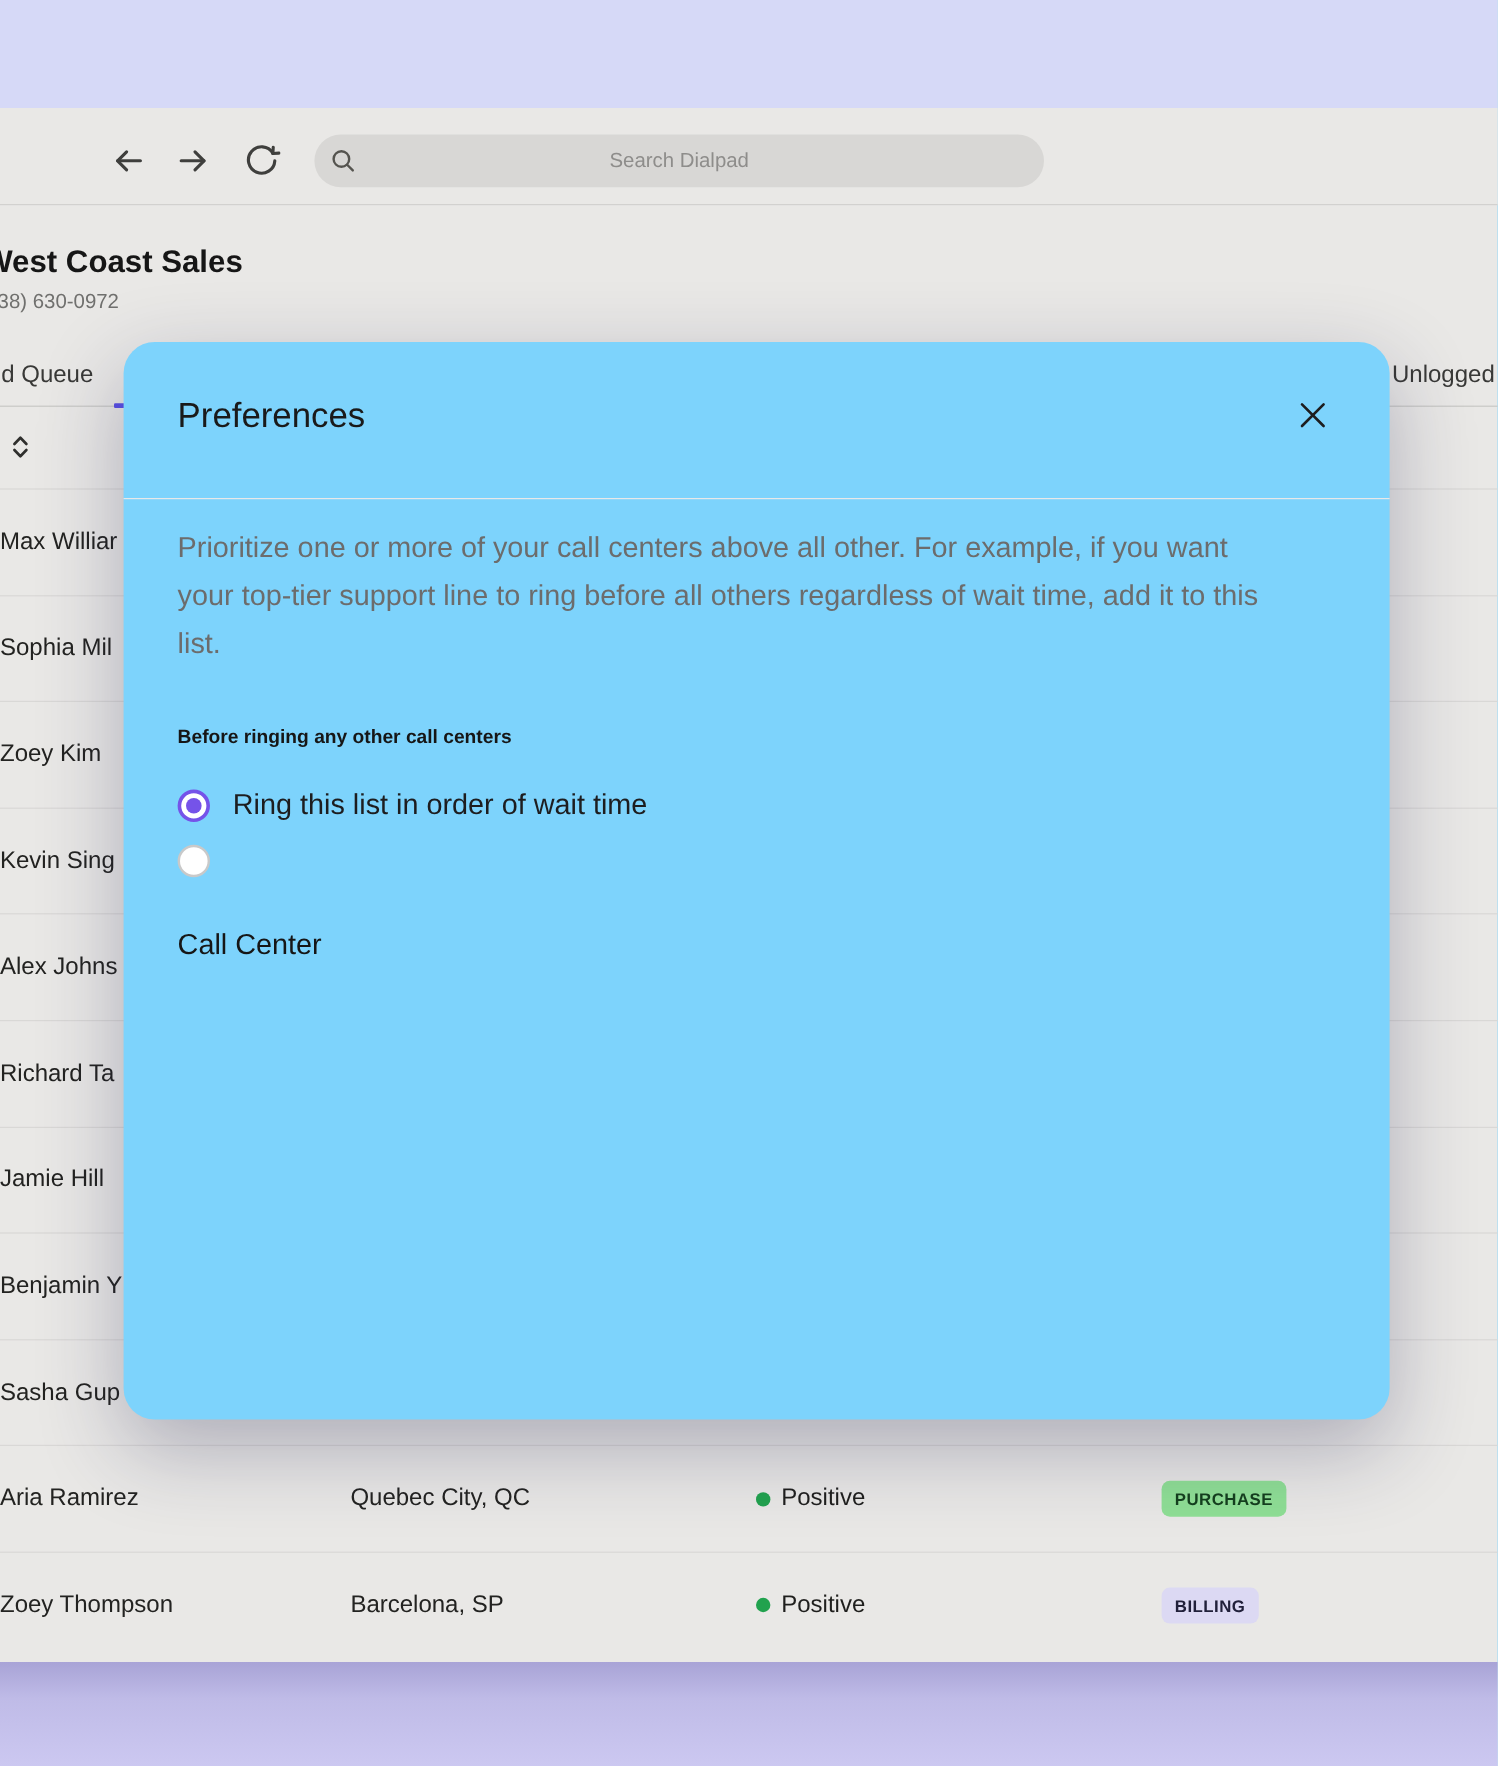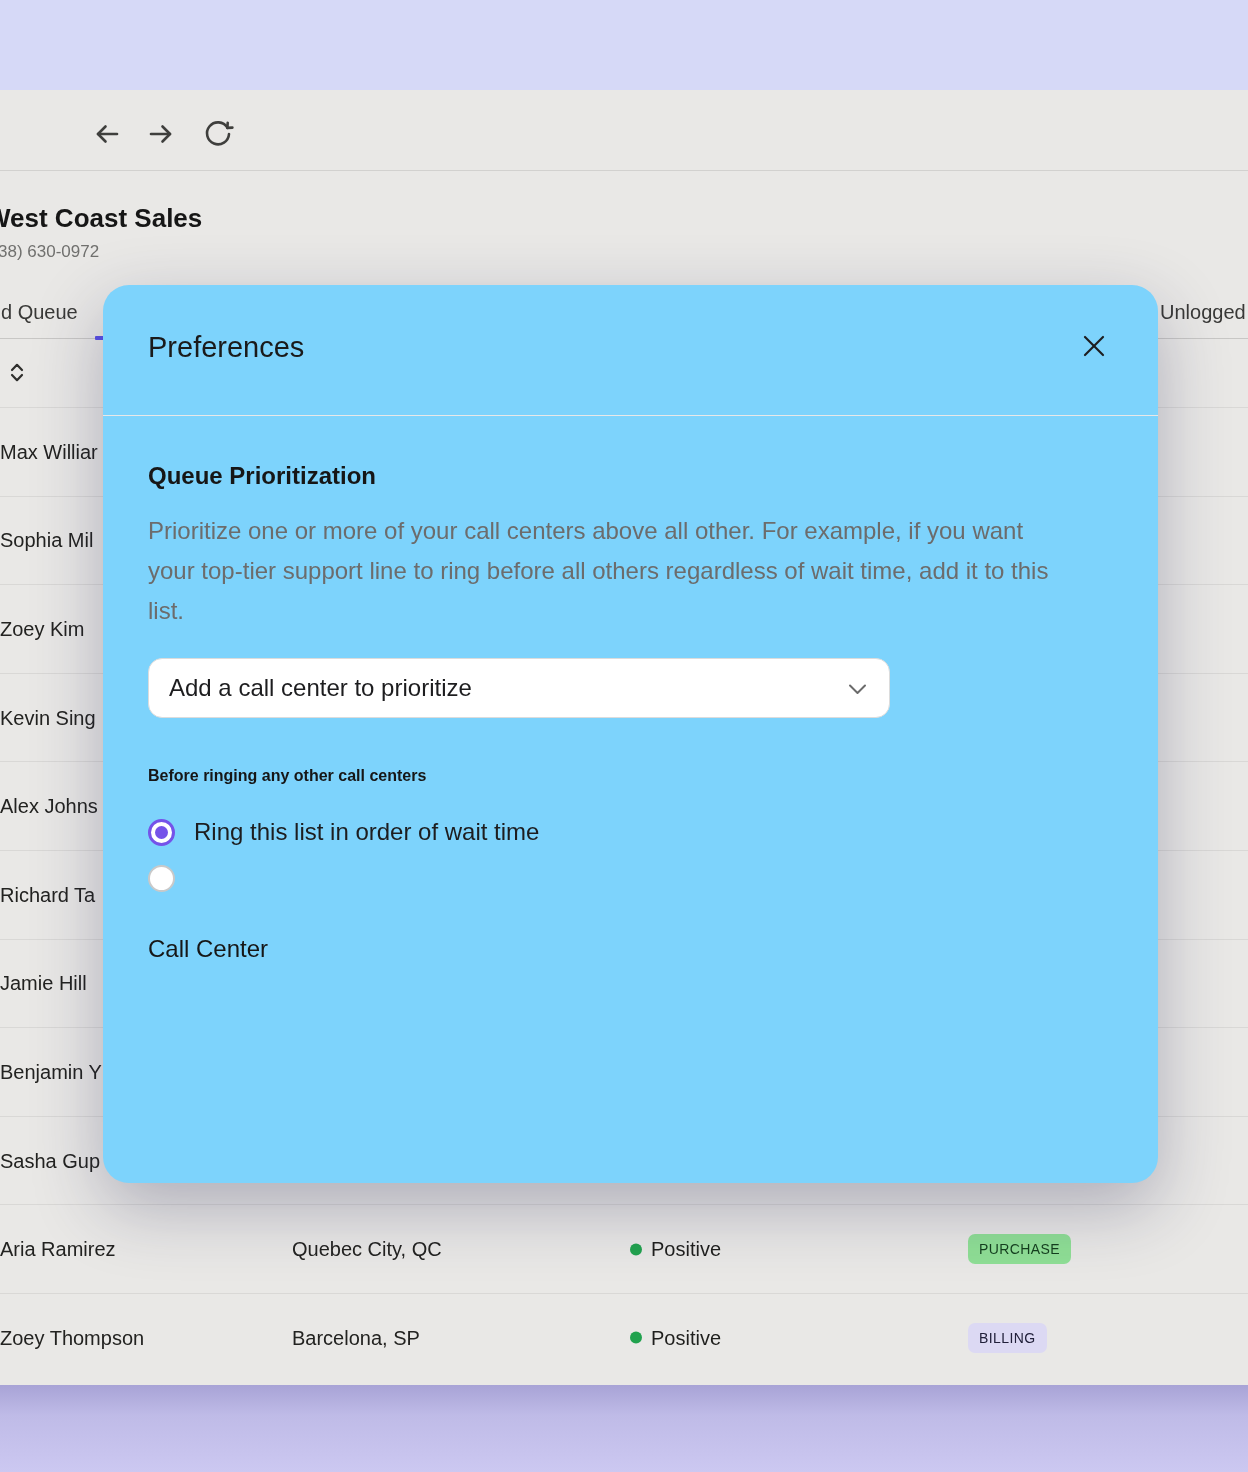--- a/index.html
+++ b/index.html
@@ -37,21 +37,21 @@
   
   .queue-table { position:absolute; left:0; top:339px; width:1248px; }
   .header-row { position:relative; height:68px; }
   .sort-icon { position:absolute; left:9px; top:21px; }
   .q-row { position:relative; height:88.6px; border-top:1px solid #d9d8d6; }
   .q-row .name { position:absolute; left:0; top:50%; transform:translateY(-50%); font-size:20px; color:#232321; white-space:nowrap; }
   .q-row .location { position:absolute; left:292px; top:50%; transform:translateY(-50%); font-size:20px; color:#232321; white-space:nowrap; }
   .q-row .sentiment { position:absolute; left:630px; top:50%; transform:translateY(-50%); display:flex; align-items:center; gap:9px; }
   .q-row .sentiment .dot { width:12px; height:12px; border-radius:50%; background:#21a24e; }
   .q-row .sentiment .s-label { font-size:20px; color:#1f1f1d; }
-  .q-row .badge { position:absolute; left:968px; top:50%; transform:translateY(-50%); font-size:14px; font-weight:400; letter-spacing:.4px; padding:7px 11px; border-radius:7px; white-space:nowrap; }
+  .q-row .badge { position:absolute; left:968px; top:50%; transform:translateY(-50%); font-size:14px; font-weight:700; letter-spacing:.4px; padding:7px 11px; border-radius:7px; white-space:nowrap; }
 
   
   .bottom-band { position:absolute; left:0; top:1385px; width:1248px; height:87px;
     background:linear-gradient(180deg,#a8a3d6 0%,#bfbbe7 35%,#ccc8f1 100%); }
 
   
   .modal { position:absolute; left:103px; top:285px; width:1055px; height:898px; background:#7dd3fc;
     border-radius:26px; box-shadow:0 24px 70px rgba(35,35,80,.30); }
   .modal-header { position:relative; height:131px; border-bottom:1px solid #e8e8e8; }
   .modal-title { position:absolute; left:45px; top:46px; font-size:29px; font-weight:500; color:#1a1a1a; }
@@ -98,20 +98,29 @@
   </div>
   <div class="nav-btn btn-refresh">
     <span>
       <svg width="32" height="32" viewBox="0 0 32 32" fill="none" stroke="#3f3f3d" stroke-width="2.6" stroke-linecap="round" stroke-linejoin="round">
         <path d="M25.4 9.6 A11 11 0 1 0 27 16"></path>
         <path d="M25.4 9.9 L30.4 9.6"></path>
           <path d="M25.4 9.9 L25.7 4.7"></path>
       </svg>
     </span>
   </div>
+  <div class="search-bar">
+    <span class="mag">
+      <svg width="22" height="22" viewBox="0 0 22 22" fill="none" stroke="#55544f" stroke-width="2" stroke-linecap="round">
+        <circle cx="9.5" cy="9.5" r="6.5"></circle>
+          <path d="M14.5 14.5 L19 19"></path>
+      </svg>
+    </span>
+    <span class="ph">Search Dialpad</span>
+  </div>
 </div>
 
 <div class="page-title">West Coast Sales</div>
 <div class="page-phone">38) 630-0972</div>
 
 <div class="tab-left">d Queue</div>
 <div class="tab-right">Unlogged</div>
 <div class="tab-divider"></div>
 <div class="tab-indicator"></div>
 
@@ -191,31 +200,22 @@
     <div class="close-btn">
       <span>
         <svg width="28" height="28" viewBox="0 0 28 28" fill="none" stroke="#1d1d1f" stroke-width="2.2" stroke-linecap="round">
           <path d="M5 5 L23 23"></path>
             <path d="M23 5 L5 23"></path>
         </svg>
       </span>
     </div>
   </div>
   <div class="modal-body">
-    <div class="section-title">Queue Prioritization</div>
     <p class="desc">Prioritize one or more of your call centers above all other. For example, if you want your top-tier support line to ring before all others regardless of wait time, add it to this list.</p>
 
-    <div class="dropdown">
-      <span class="dd-text">Add a call center to prioritize</span>
-      <span class="dd-chev">
-        <svg width="19" height="13" viewBox="0 0 19 13" fill="none" stroke="#6b6b6b" stroke-width="2" stroke-linecap="round" stroke-linejoin="round">
-          <path d="M2 2.5 L9.5 10 L17 2.5"></path>
-        </svg>
-      </span>
-    </div>
 
     <div class="ring-title">Before ringing any other call centers</div>
     <div class="radio-group">
 
     <div class="radio-row selected">
         <span class="radio"></span>
         <span class="radio-label">Ring this list in order of wait time</span>
       </div>
         <div class="radio-row">
         <span class="radio"></span>

